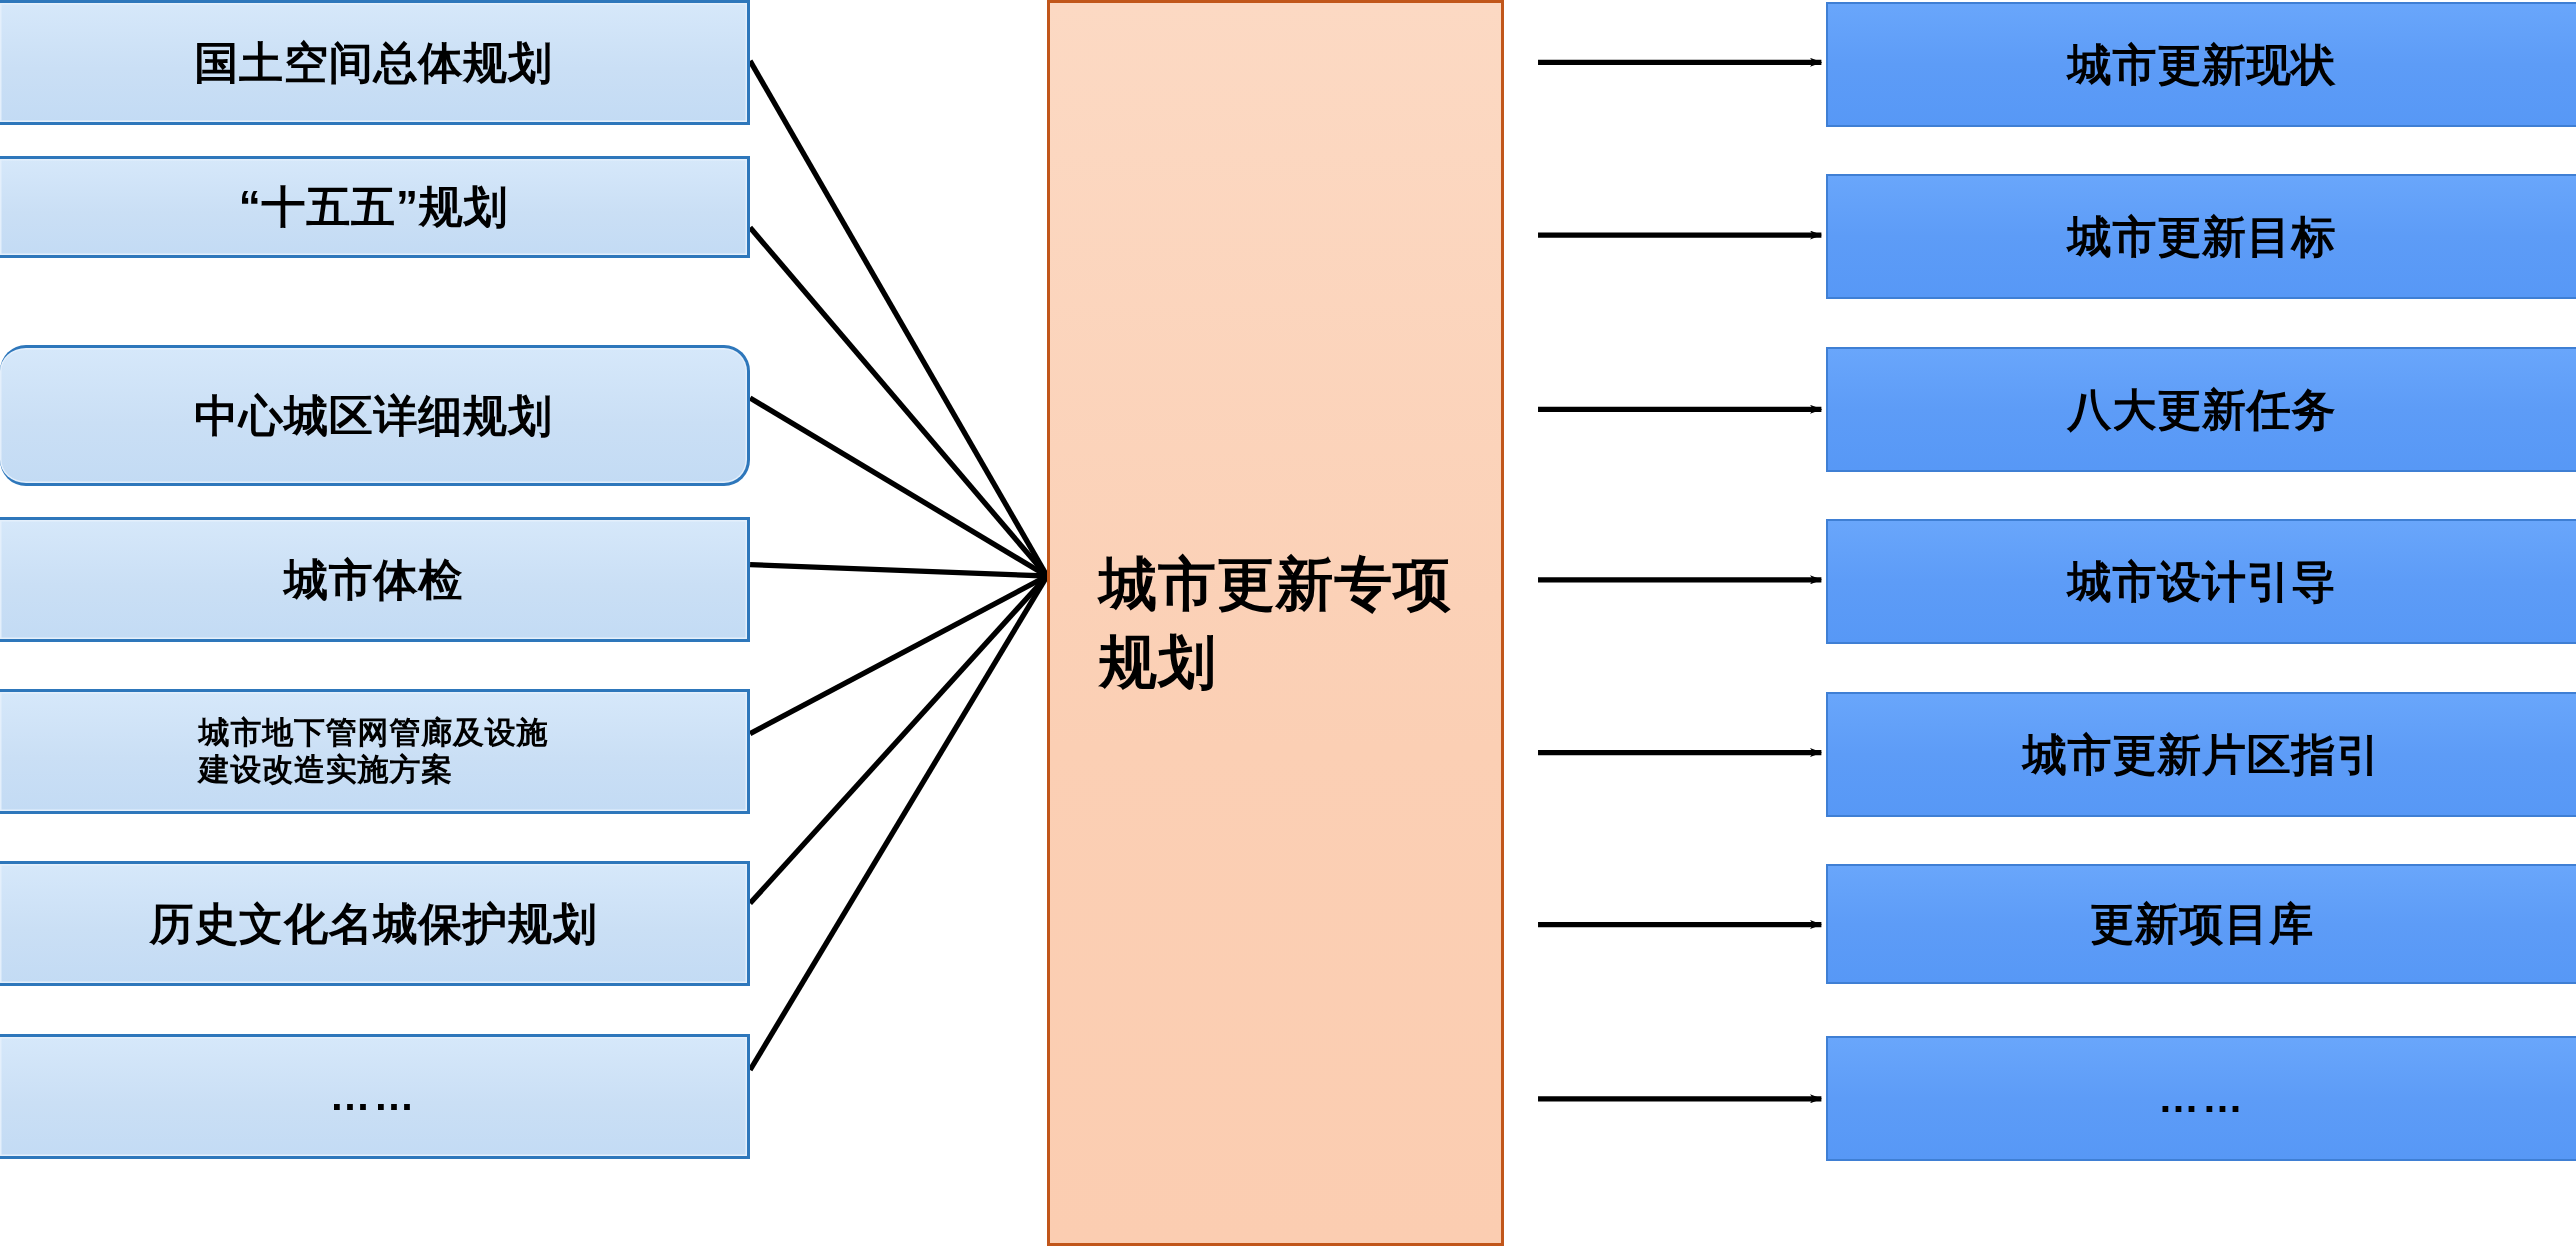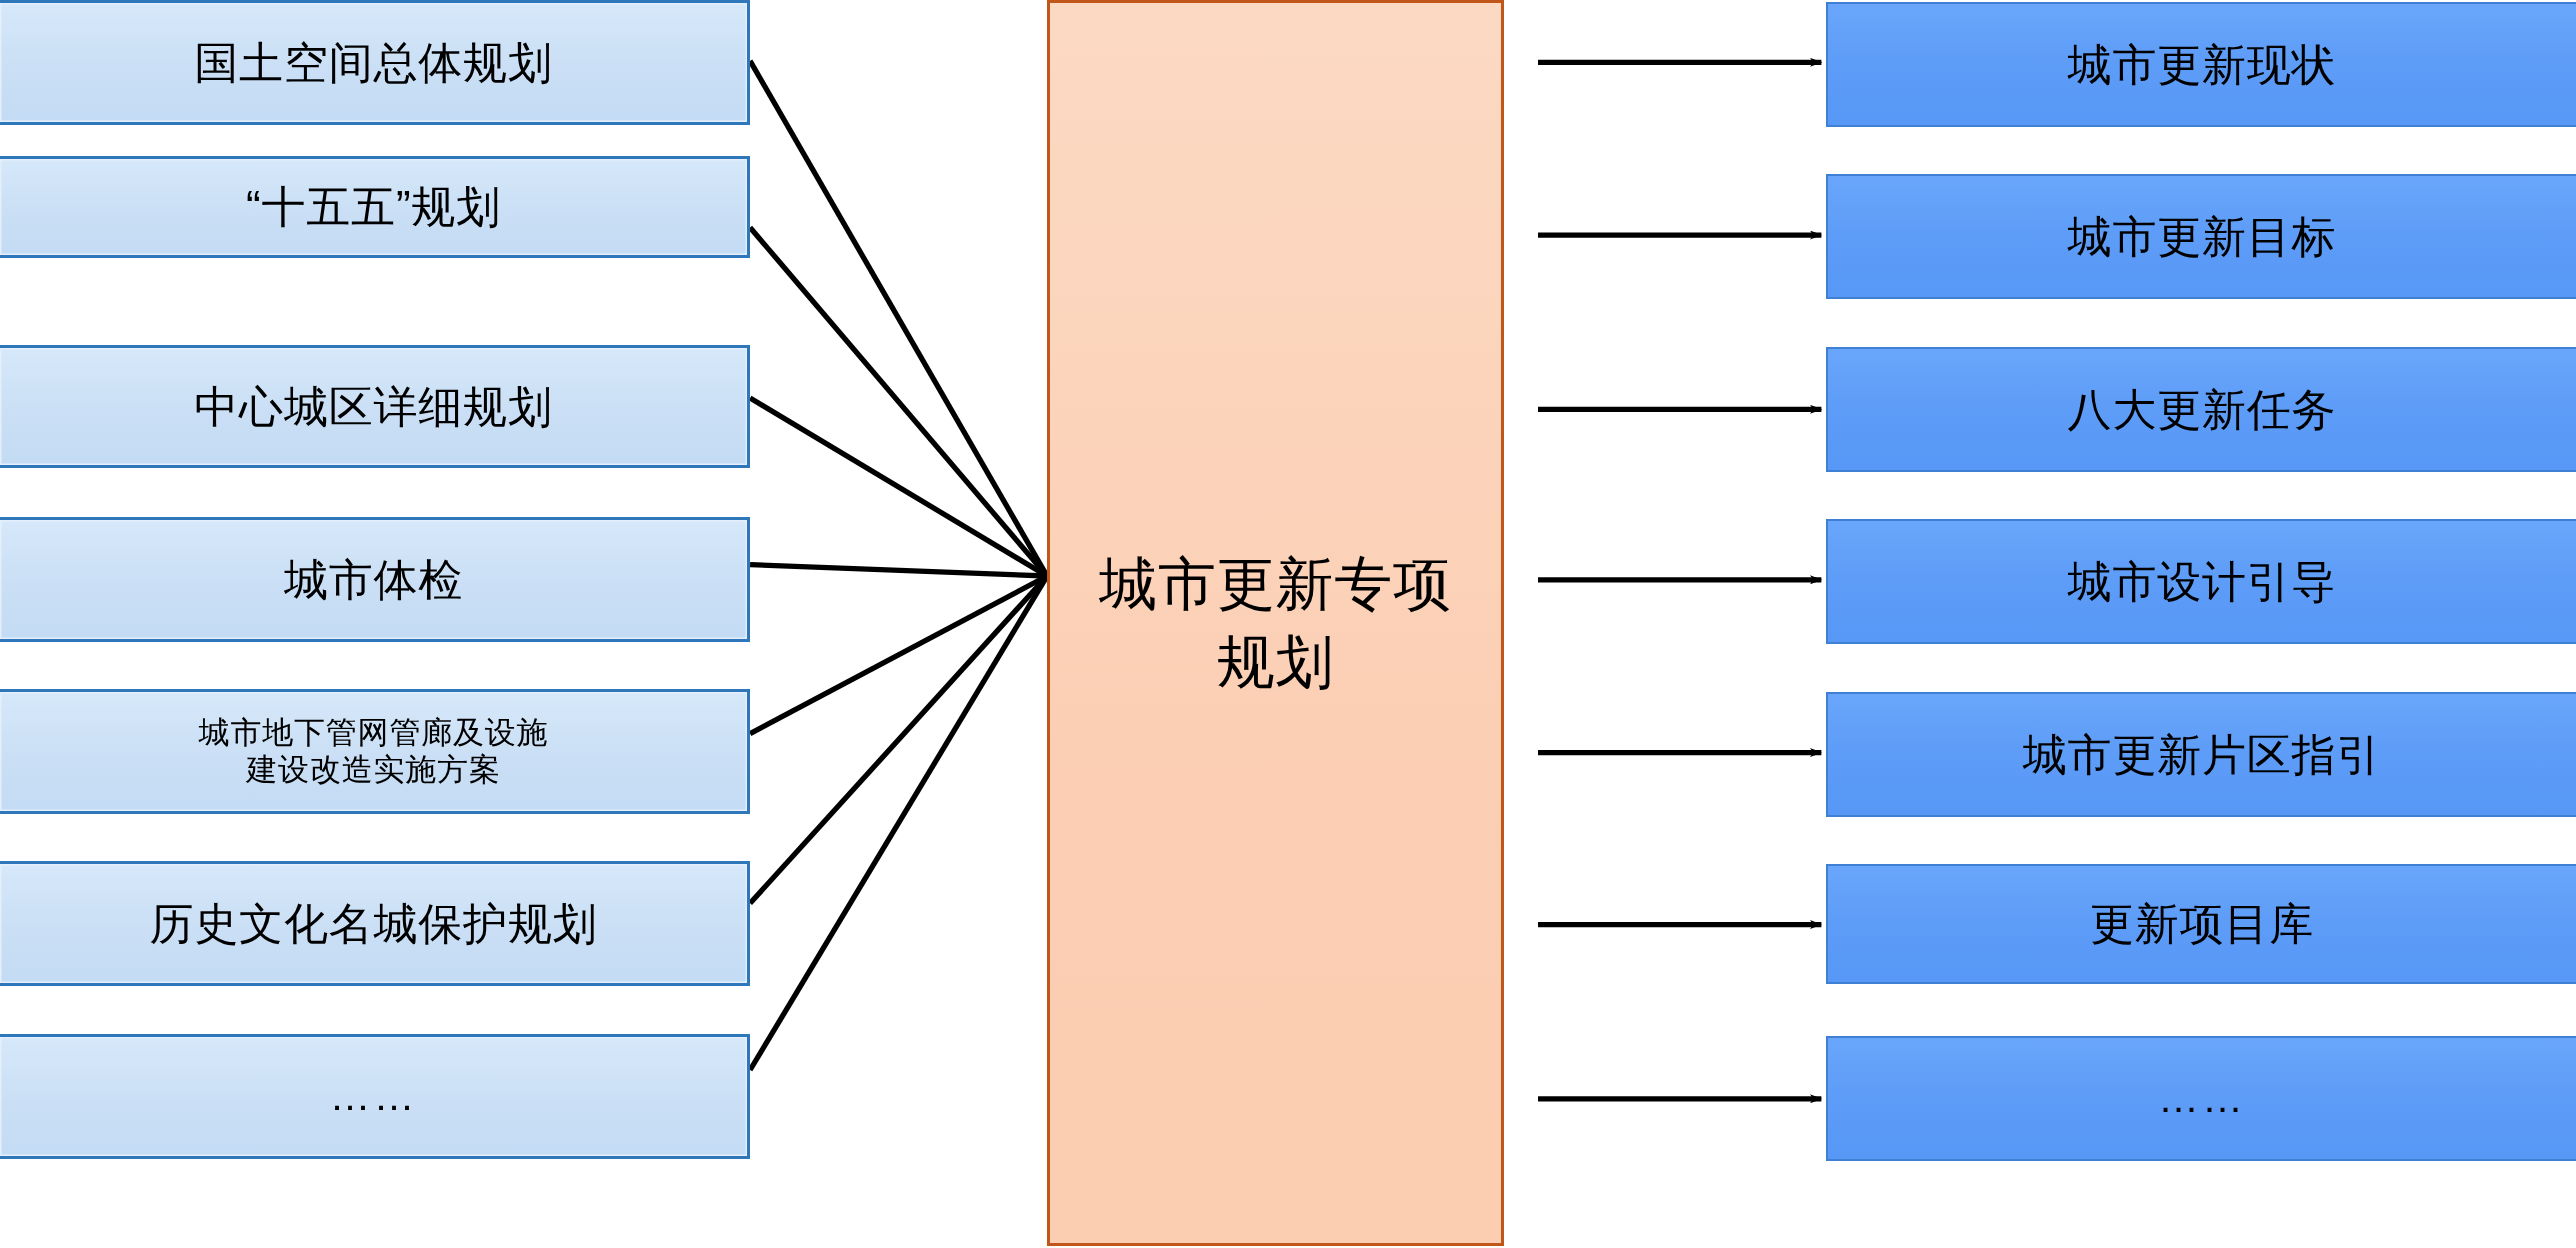--- a/index.html
+++ b/index.html
@@ -10,23 +10,23 @@
     font-family:"Liberation Sans","DejaVu Sans",sans-serif;
     overflow:hidden;
     position:relative;
   }
   #diagram{
     position:absolute;left:0;top:0;width:2576px;height:1249px;
   }
   .node{
     position:absolute;
     display:flex;align-items:center;justify-content:center;
-    text-align:center;
+    text-align:left;
     box-sizing:border-box;
-    font-weight:normal;
+    font-weight:bold;
     color:#000000;
     letter-spacing:0.8px;
     line-height:1.18;
   }
   
   .input-node{
     left:0px;width:750px;
     background:linear-gradient(180deg,#d6e8fa 0%,#cadff5 55%,#c3dbf4 100%);
     border:3.8px solid #2e77bb;
     border-left:none;
@@ -92,21 +92,21 @@
       <line x1="2030" y1="1450" x2="2404" y2="1450"></line>
     </g>
   </svg>
 
   <div class="node input-node" style="top:0px;height:125px;">
     <span class="lbl">国土空间总体规划</span>
   </div>
   <div class="node input-node" style="top:156px;height:102px;">
     <span class="lbl">“十五五”规划</span>
   </div>
-  <div class="node input-node" style="top:345px;height:123px;">
+  <div class="node input-node" style="top:345px;height:141px;border-radius:26px;">
     <span class="lbl">中心城区详细规划</span>
   </div>
   <div class="node input-node" style="top:517px;height:125px;">
     <span class="lbl">城市体检</span>
   </div>
   <div class="node input-node two-line" style="top:689px;height:125px;">
     <span class="lbl">城市地下管网管廊及设施
 建设改造实施方案</span>
   </div>
   <div class="node input-node" style="top:861px;height:125px;">

